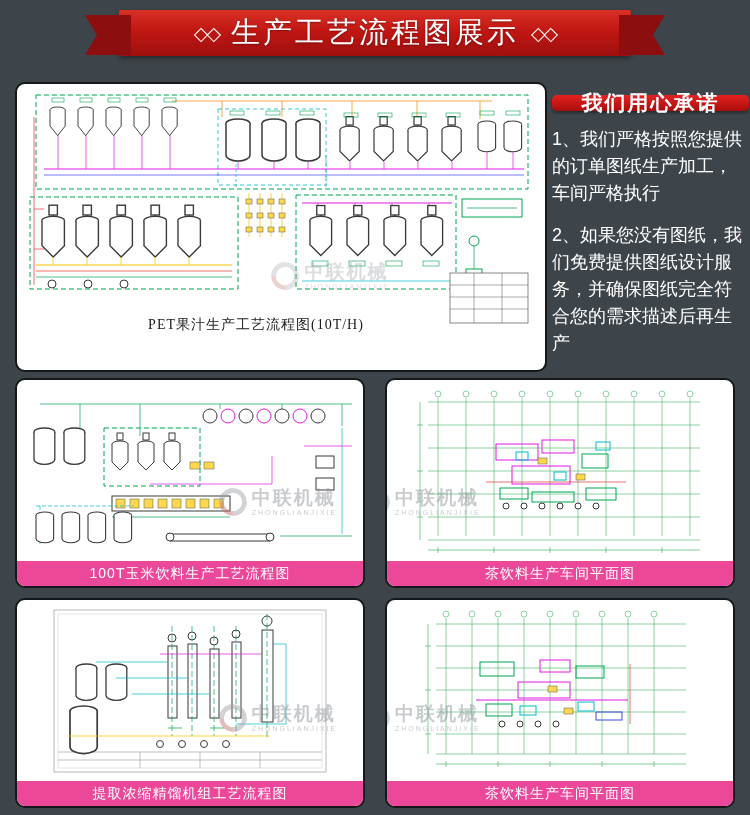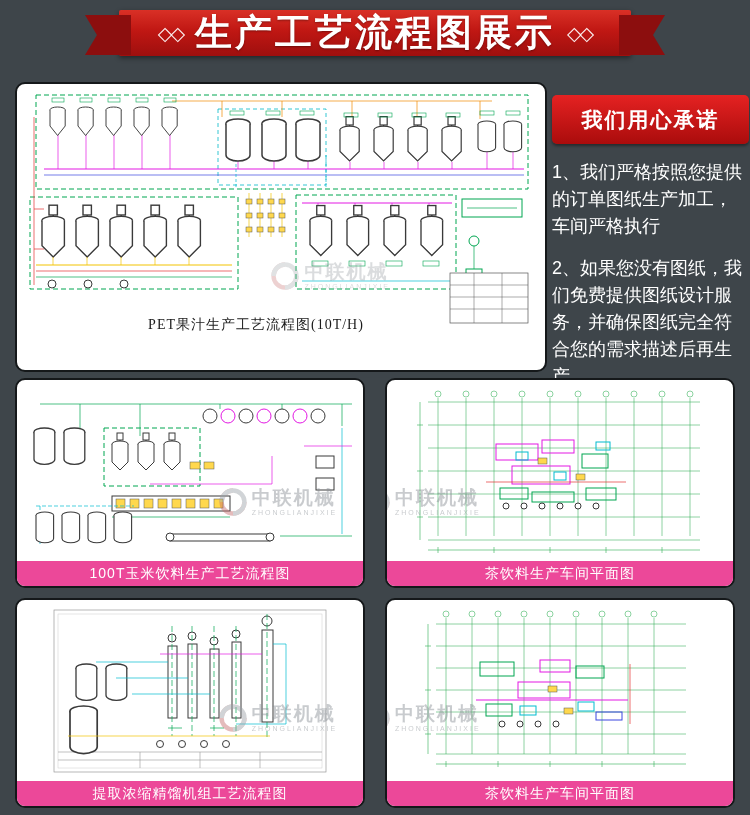--- a/index.html
+++ b/index.html
@@ -7,42 +7,42 @@
   body { background:#3e454a; position:relative; overflow:hidden; font-family:"Liberation Sans",sans-serif; }
 
   
   .banner { position:absolute; top:10px; left:50%; transform:translateX(-50%); width:512px; height:46px;
     background:linear-gradient(180deg,#d93026 0%,#c01713 45%,#9e0f0e 100%);
     display:flex; align-items:center; justify-content:center; gap:12px; color:#fff;
     border-radius:2px; box-shadow:0 2px 5px rgba(0,0,0,.45); z-index:3; }
   .ribbon-end { position:absolute; top:5px; width:46px; height:40px; background:#8c0e0e; }
   .ribbon-end.left  { left:-34px;  clip-path:polygon(0 0,100% 0,100% 100%,0 100%,26% 50%); }
   .ribbon-end.right { right:-34px; clip-path:polygon(0 0,100% 0,74% 50%,100% 100%,0 100%); }
-  .banner-title { font-size:37px; font-weight:bold; letter-spacing:3px; text-shadow:0 1px 2px rgba(0,0,0,.35); }
+  .banner-title { font-size:29px; font-weight:normal; letter-spacing:3px; text-shadow:0 1px 2px rgba(0,0,0,.35); }
   .banner-decor { font-size:19px; letter-spacing:-2px; opacity:.95; }
 
   
   .card { position:absolute; background:#fff; border:2px solid #15181a; border-radius:10px; overflow:hidden; }
   .card-main { left:15px; top:82px;  width:532px; height:290px; }
   .card-ml   { left:15px; top:378px; width:350px; height:210px; }
   .card-mr   { left:385px; top:378px; width:350px; height:210px; }
   .card-bl   { left:15px; top:598px; width:350px; height:210px; }
   .card-br   { left:385px; top:598px; width:350px; height:210px; }
   .card svg.diagram { position:absolute; left:3px; top:4px; }
   .card-main svg.diagram { left:5px; top:5px; }
 
   .main-caption { position:absolute; left:0; right:50px; bottom:36px; text-align:center;
     font-family:"Liberation Serif",serif; font-size:14px; color:#1b1b1b; letter-spacing:1px; }
 
   .caption-bar { position:absolute; left:0; right:0; bottom:0; height:25px; background:#ec4899;
     color:#fff; display:flex; align-items:center; justify-content:center; font-size:14px; letter-spacing:1px; }
 
   
   .promise { position:absolute; left:552px; top:95px; width:197px; color:#fff; }
-  .promise-badge { width:197px; height:49px; background:linear-gradient(180deg,#e52222,#aa0c0c);
+  .promise-badge { width:197px; height:16px; background:linear-gradient(180deg,#e52222,#aa0c0c);
     border-radius:5px; display:flex; align-items:center; justify-content:center;
     font-size:21px; font-weight:bold; letter-spacing:2px; box-shadow:0 2px 3px rgba(0,0,0,.4); }
   .promise p { margin-top:15px; font-size:18px; line-height:27px; }
 
   
   .watermark { position:absolute; display:flex; align-items:center; gap:4px; opacity:.45;
     color:#878d93; pointer-events:none; z-index:2; }
   .wm-col { display:flex; flex-direction:column; line-height:1; }
   .wm-cn { font-size:19px; font-weight:bold; letter-spacing:2px; }
   .wm-en { font-size:7px; letter-spacing:2px; margin-top:2px; }

